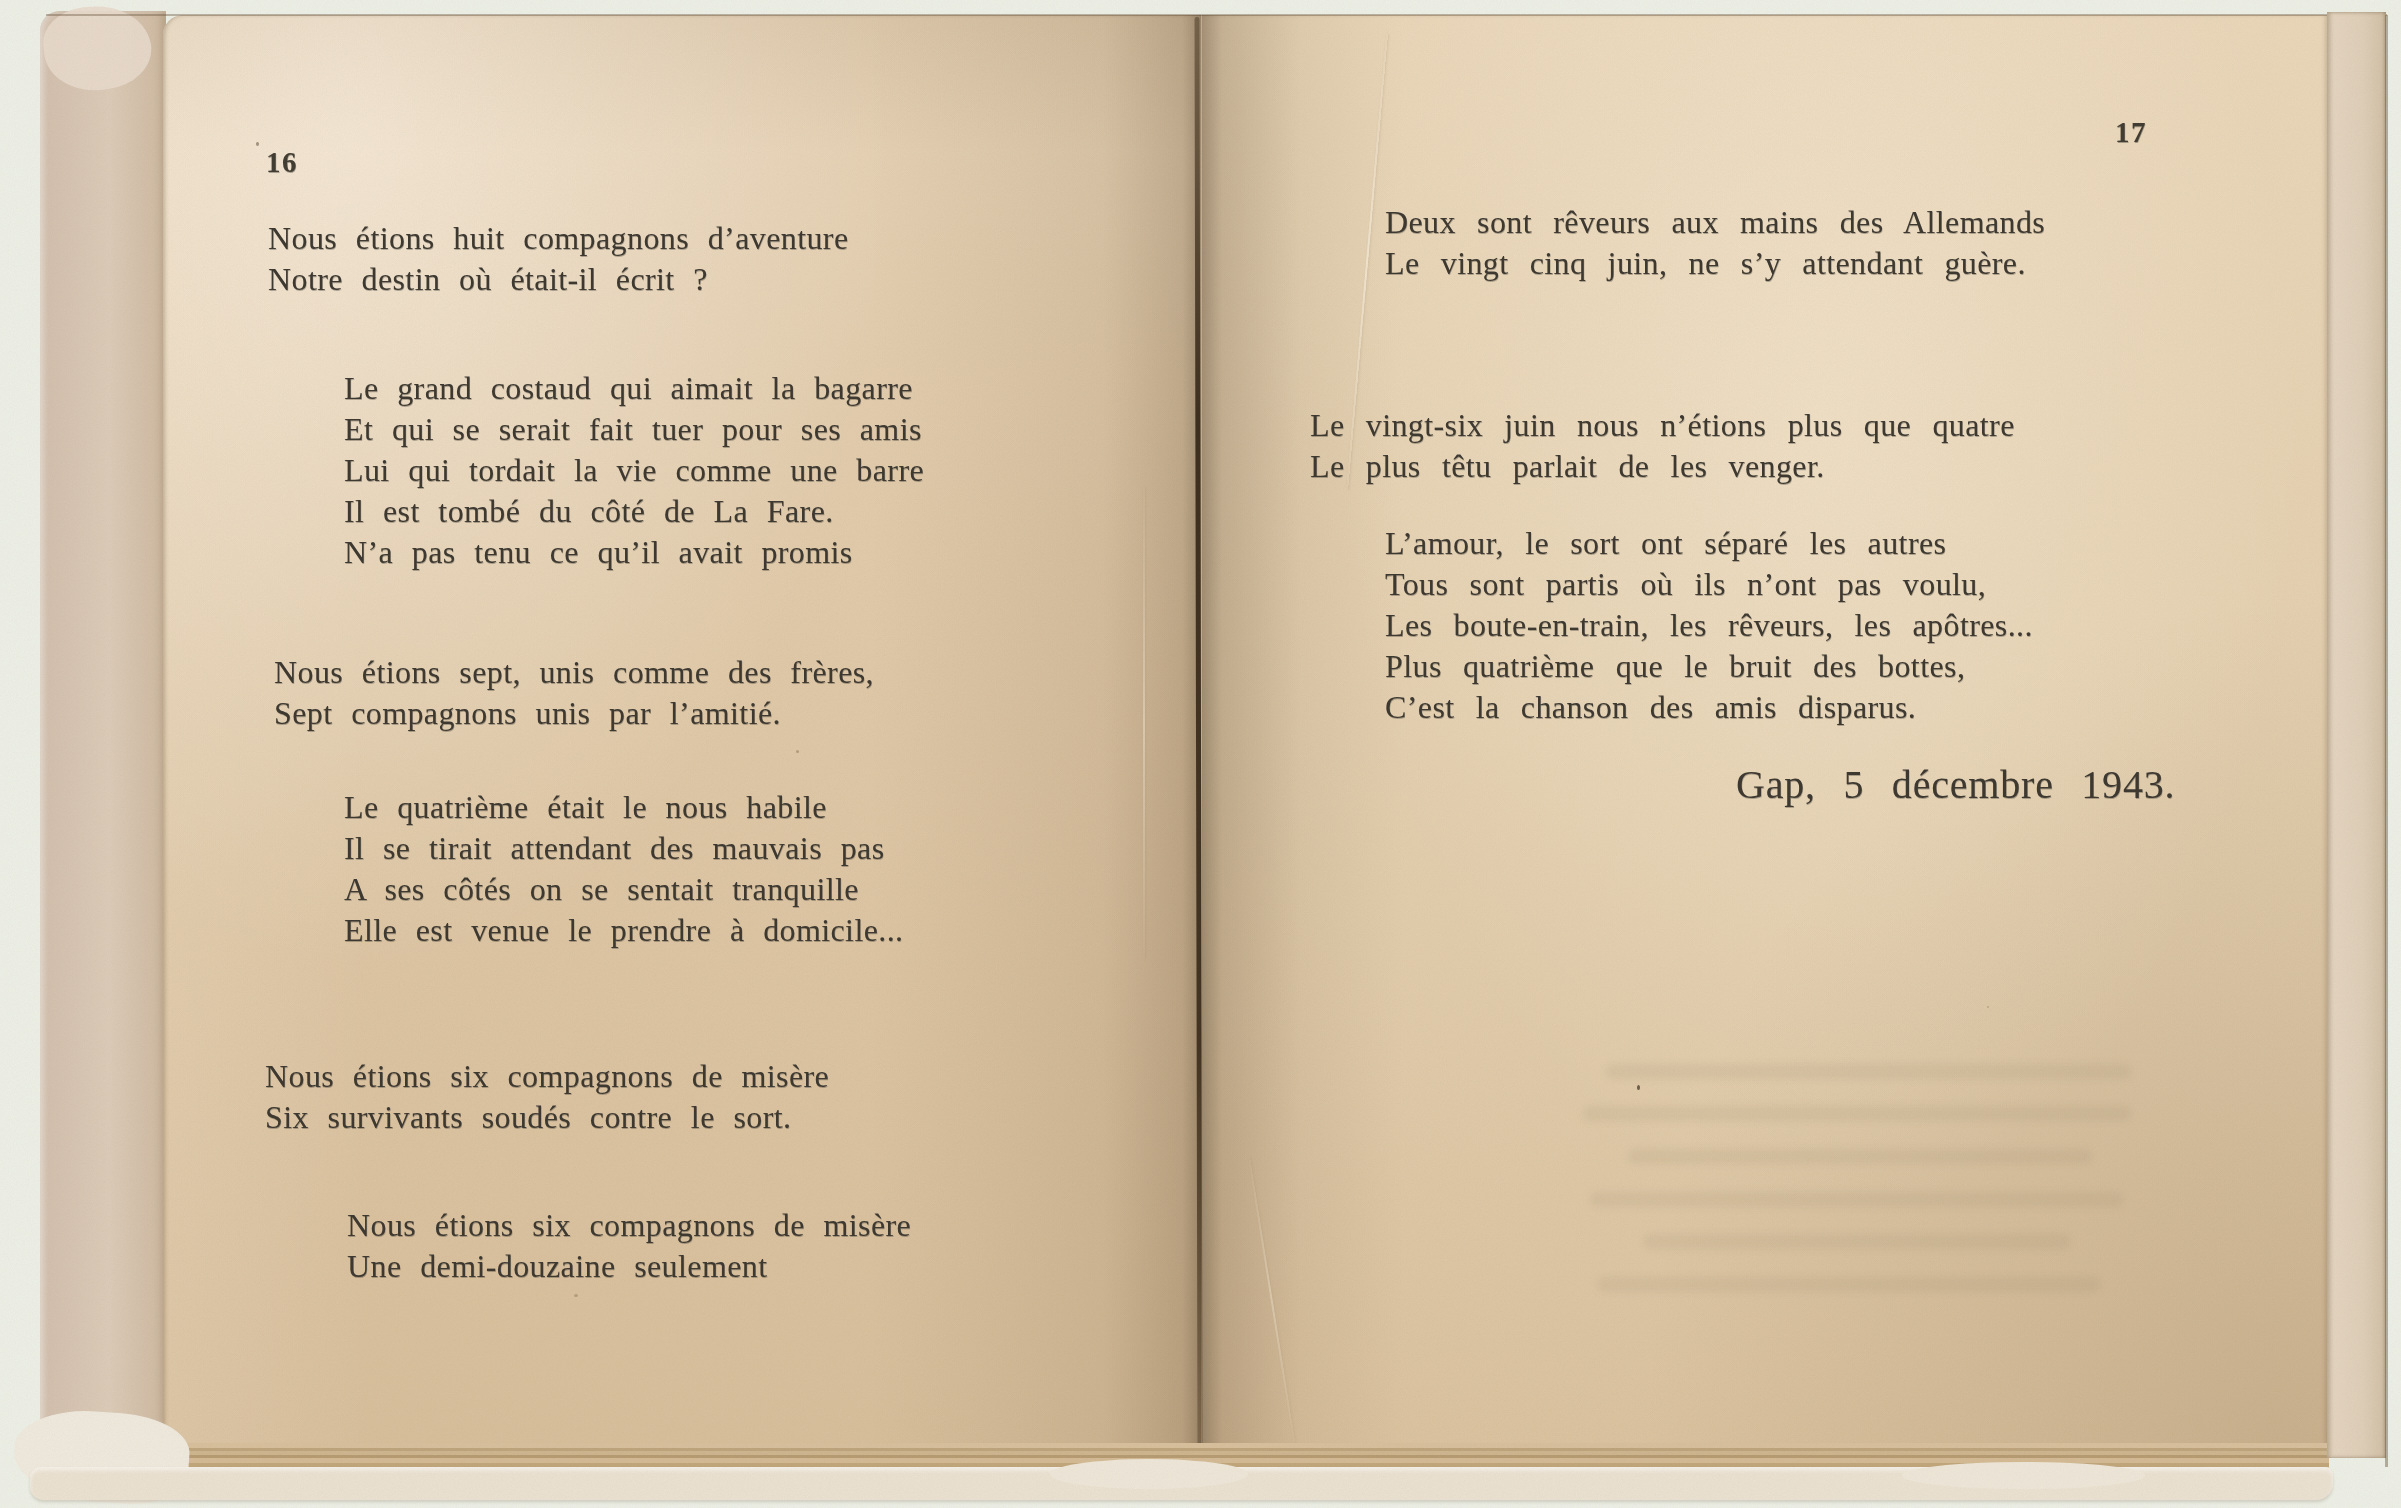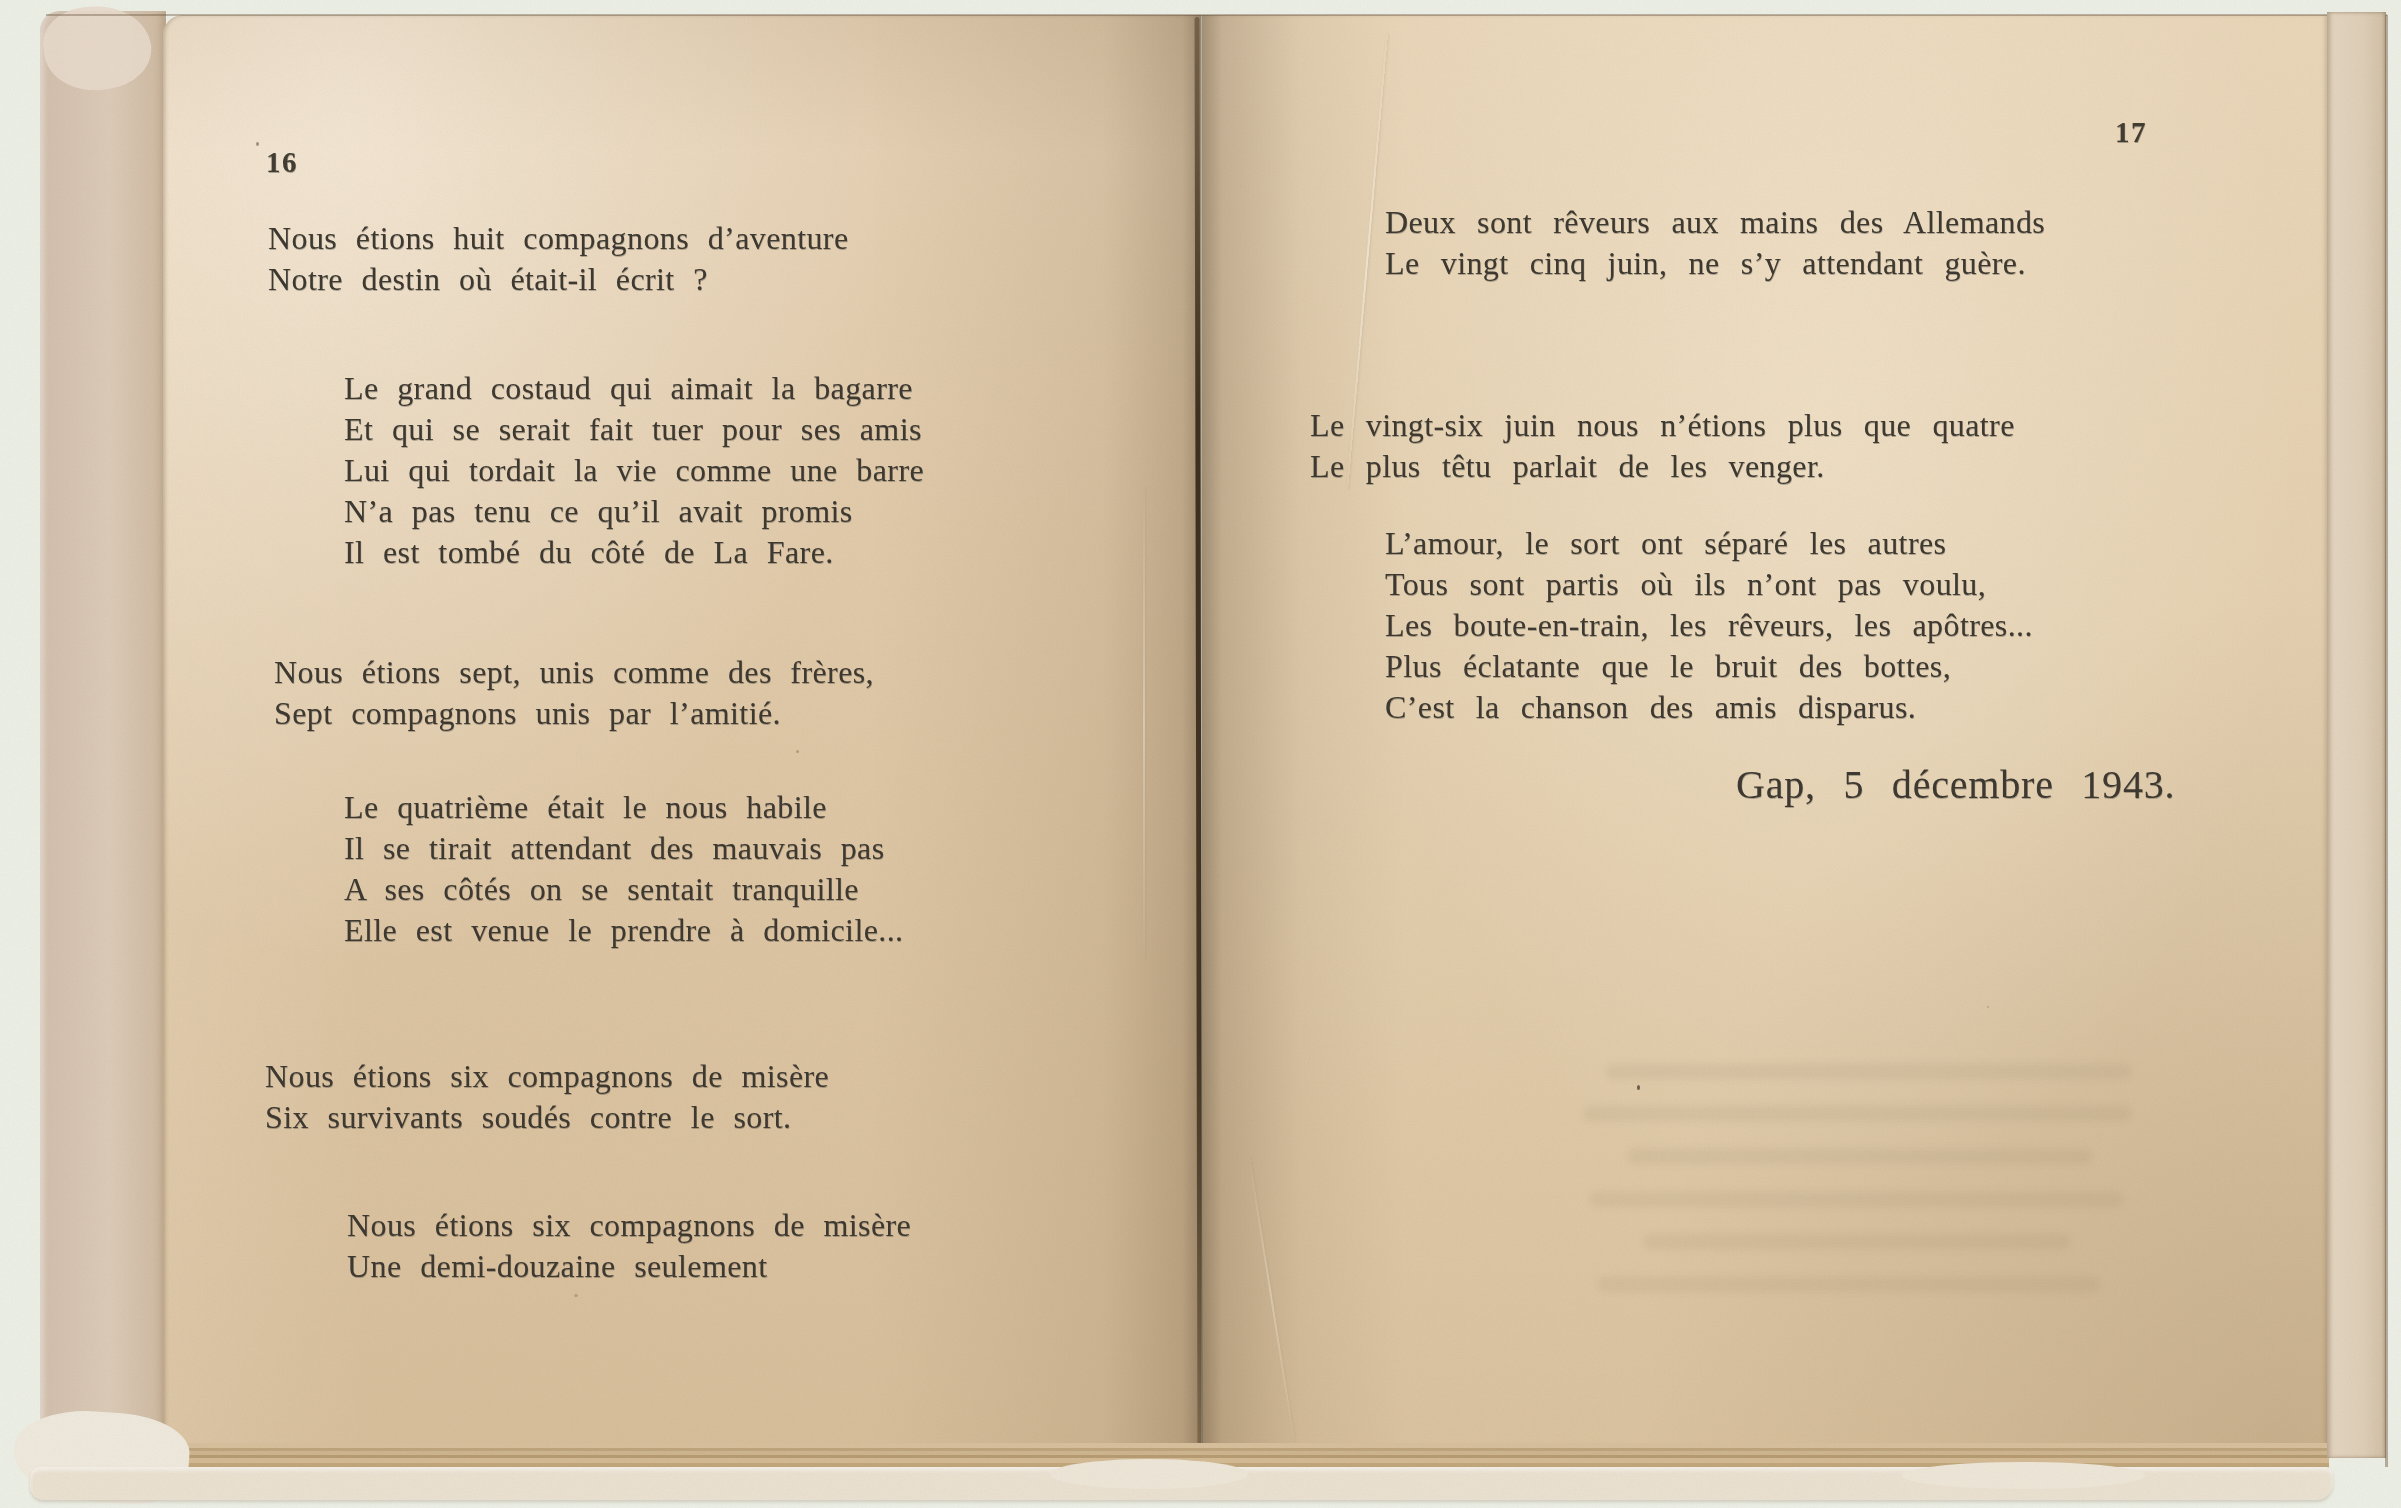--- a/index.html
+++ b/index.html
@@ -117,22 +117,22 @@
 
   <div class="stanza" style="left:268px;top:218px;">
     <div class="line">Nous étions huit compagnons d’aventure</div>
     <div class="line">Notre destin où était-il écrit ?</div>
   </div>
 
   <div class="stanza" style="left:344px;top:368px;">
     <div class="line">Le grand costaud qui aimait la bagarre</div>
     <div class="line">Et qui se serait fait tuer pour ses amis</div>
     <div class="line">Lui qui tordait la vie comme une barre</div>
+    <div class="line">Il est tombé du côté de La Fare.</div>
     <div class="line">N’a pas tenu ce qu’il avait promis</div>
-    <div class="line">Il est tombé du côté de La Fare.</div>
   </div>
 
   <div class="stanza" style="left:274px;top:638px;margin-top:14px;">
     <div class="line">Nous étions sept, unis comme des frères,</div>
     <div class="line">Sept compagnons unis par l’amitié.</div>
   </div>
 
   <div class="stanza" style="left:344px;top:787px;">
     <div class="line">Le quatrième était le nous habile</div>
     <div class="line">Il se tirait attendant des mauvais pas</div>
@@ -160,21 +160,21 @@
 
     <div class="stanza" style="left:1310px;top:405px;">
       <div class="line">Le vingt-six juin nous n’étions plus que quatre</div>
       <div class="line">Le plus têtu parlait de les venger.</div>
     </div>
 
     <div class="stanza" style="left:1385px;top:523px;">
       <div class="line">L’amour, le sort ont séparé les autres</div>
       <div class="line">Tous sont partis où ils n’ont pas voulu,</div>
       <div class="line">Les boute-en-train, les rêveurs, les apôtres...</div>
-      <div class="line">Plus éclatante que le bruit des bottes,</div>
+      <div class="line">Plus quatrième que le bruit des bottes,</div>
       <div class="line">C’est la chanson des amis disparus.</div>
     </div>
 
     <div class="dateline" style="left:1736px;top:761px;">Gap, 5 décembre 1943.</div>
   </div>
 
   <div class="bottom-edges"></div>
   <div class="cover-left-bottom"></div>
   <div class="bottom-deckle"></div>
   <div class="deckle-bump" style="left:1050px;top:1459px;width:198px;height:30px;"></div>

